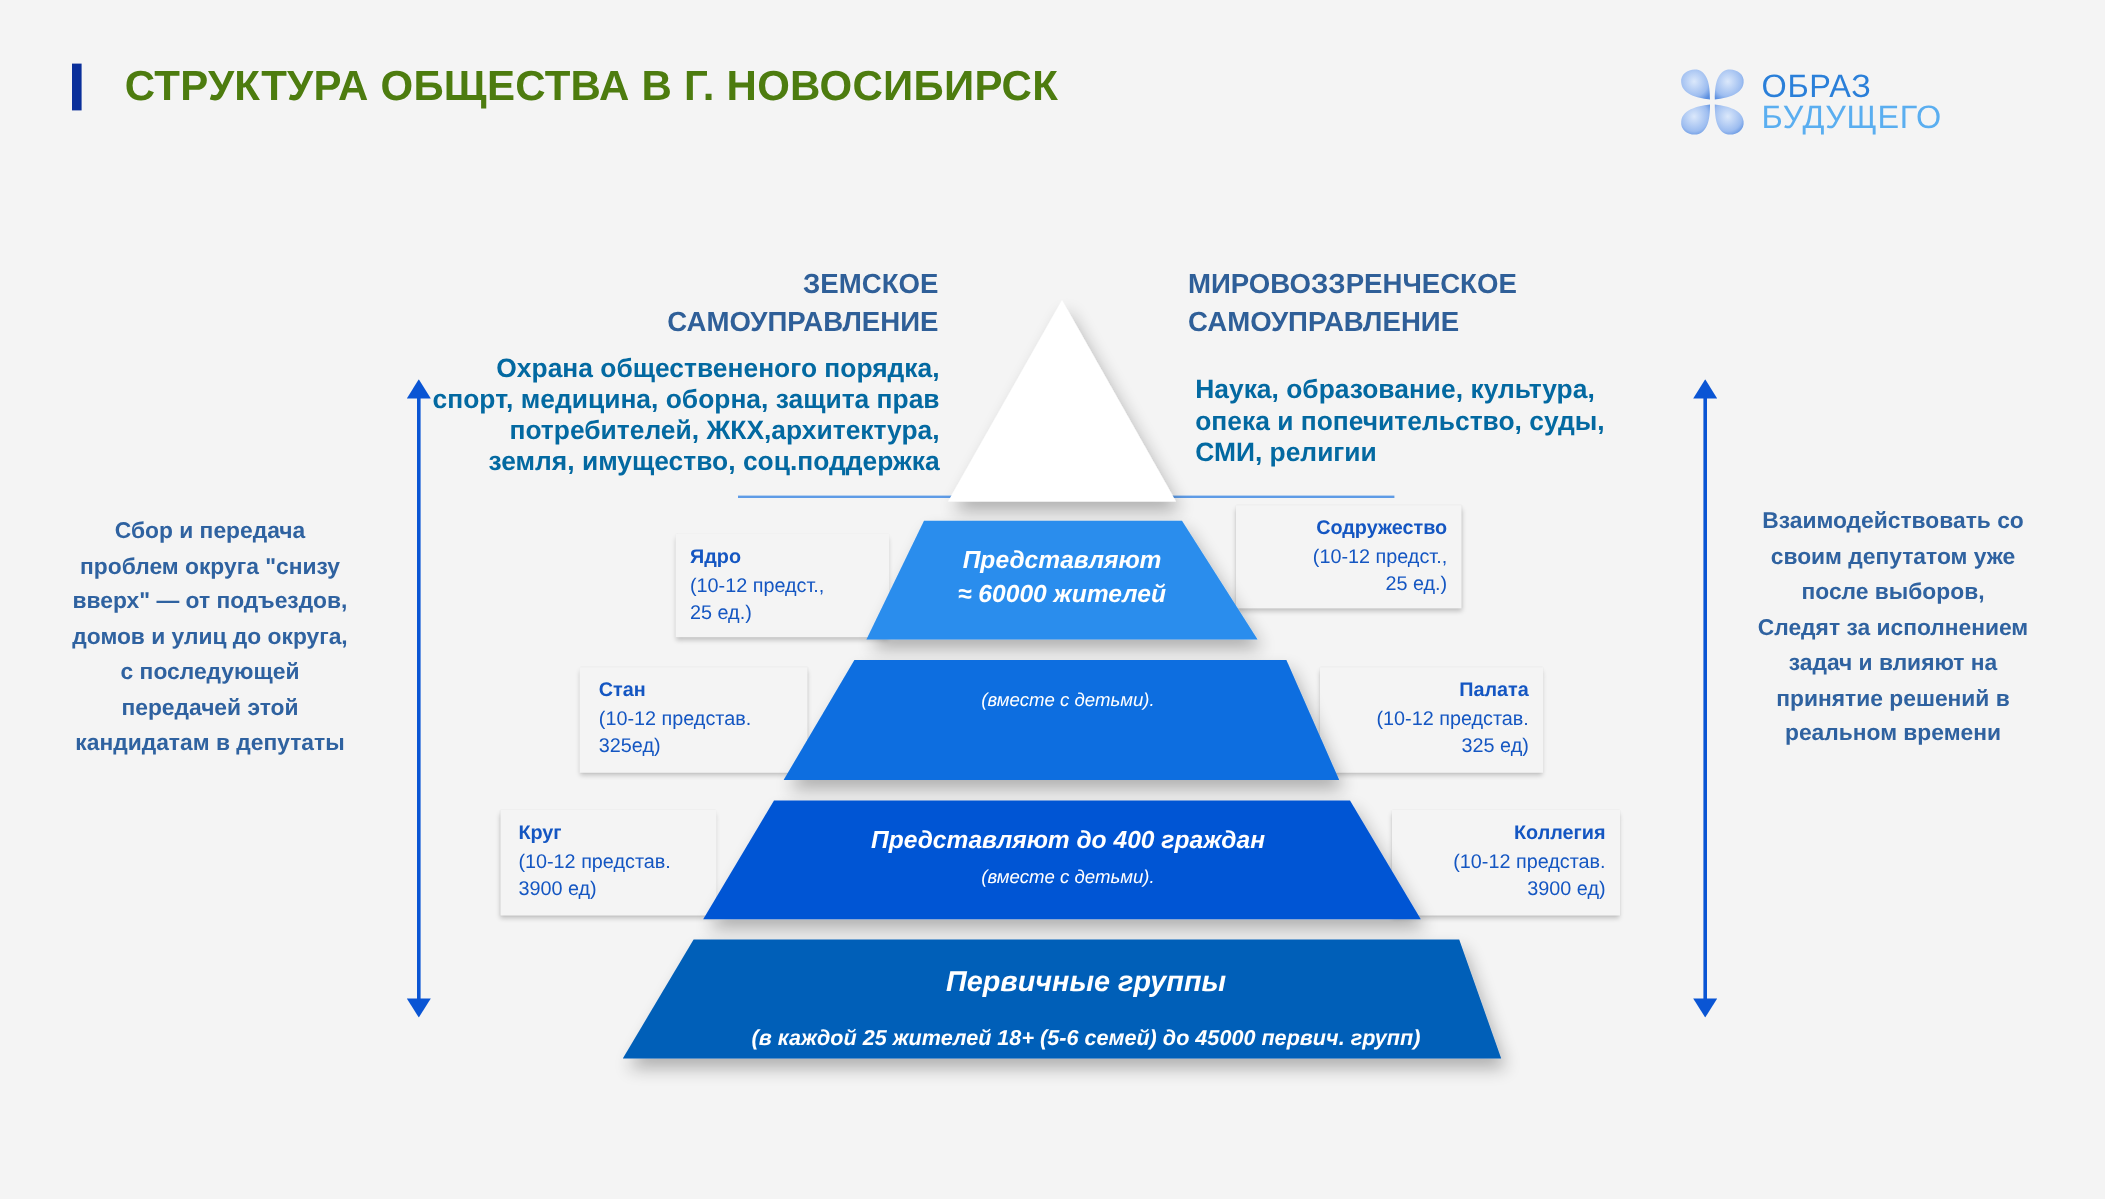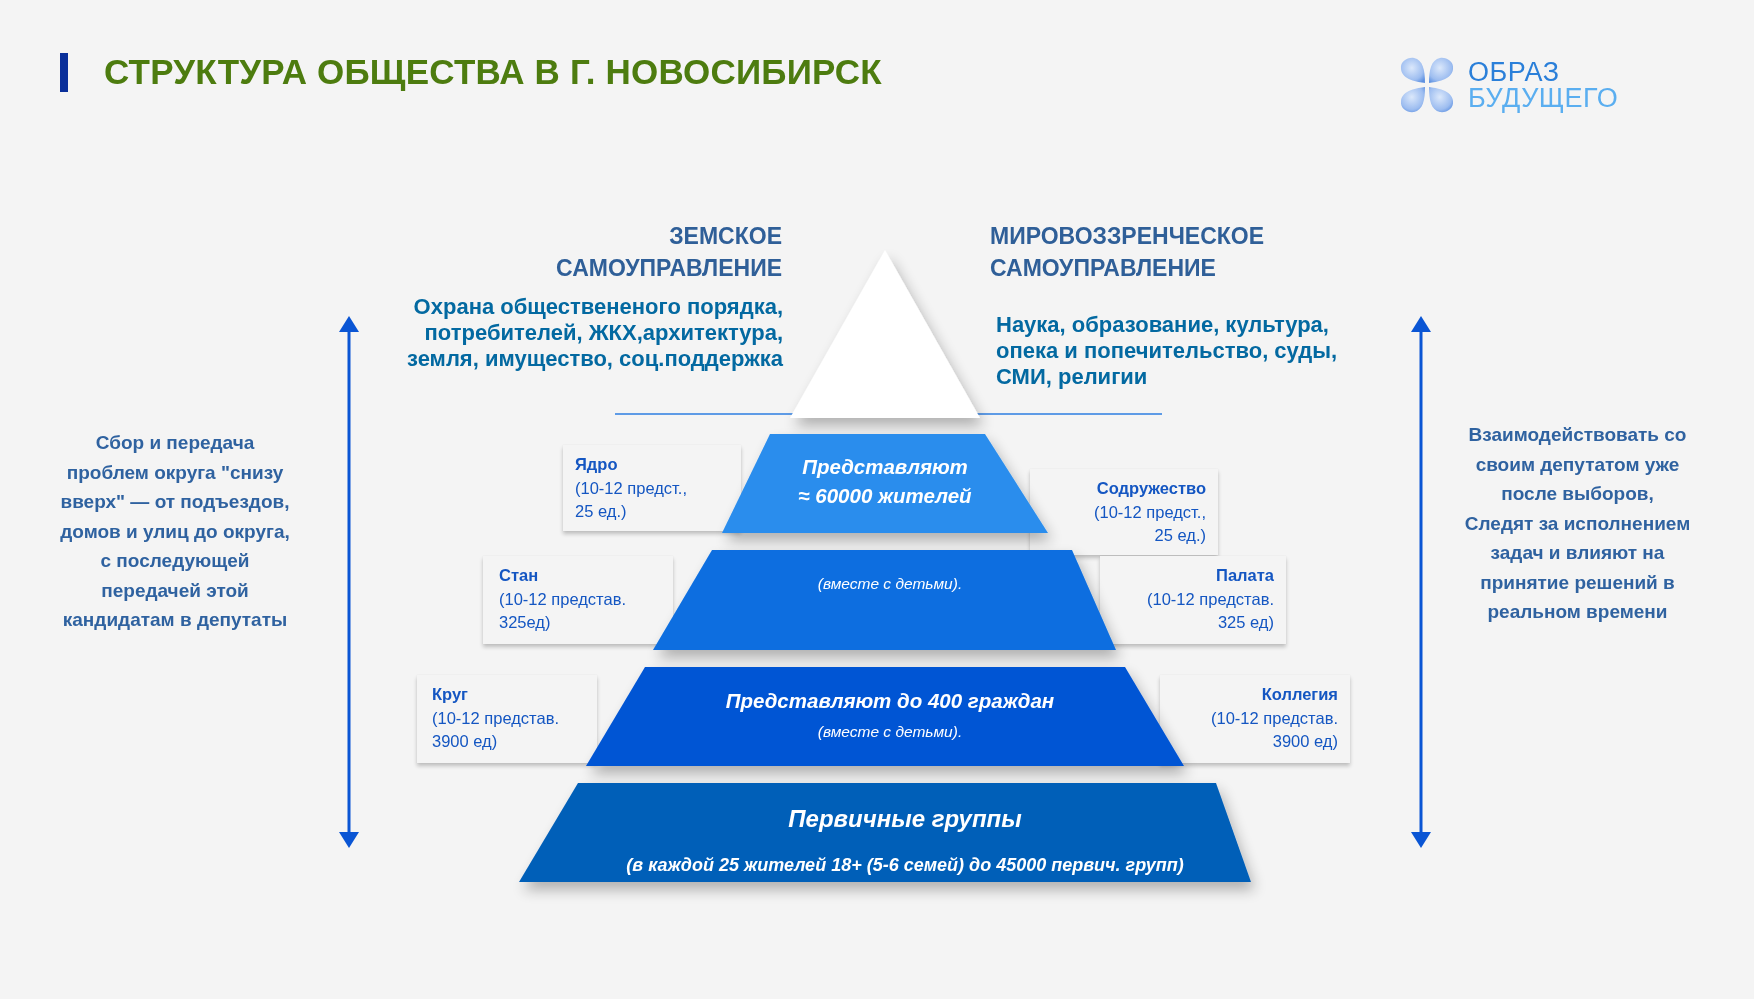--- a/index.html
+++ b/index.html
@@ -72,20 +72,21 @@
   <div>ЗЕМСКОЕ</div>
   <div>САМОУПРАВЛЕНИЕ</div>
 </div>
 <div class="heading right">
   <div>МИРОВОЗЗРЕНЧЕСКОЕ</div>
   <div>САМОУПРАВЛЕНИЕ</div>
 </div>
 
 <div class="desc left">
   <div>Охрана обществененого порядка,</div>
+  <div>спорт, медицина, оборна, защита прав</div>
   <div>потребителей, ЖКХ,архитектура,</div>
   <div>земля, имущество, соц.поддержка</div>
 </div>
 <div class="desc right">
   <div>Наука, образование, культура,</div>
   <div>опека и попечительство, суды,</div>
   <div>СМИ, религии</div>
 </div>
 
 <div class="sep-line" style="left:615px; width:180px;"></div>
@@ -119,21 +120,21 @@
   <div>задач и влияют на</div>
   <div>принятие решений в</div>
   <div>реальном времени</div>
 </div>
 
 <div class="side-box" style="left:563px; top:445px; width:178px; height:86px;">
   <span class="box-title">Ядро</span>
   <span style="display:block">(10-12 предст.,</span>
   <span style="display:block">25 ед.)</span>
 </div>
-<div class="side-box right-aligned" style="left:1030px; top:469px; width:188px; height:86px;">
+<div class="side-box right-aligned" style="left:1030px; top:421px; width:188px; height:86px;">
   <span class="box-title">Содружество</span>
   <span style="display:block">(10-12 предст.,</span>
   <span style="display:block">25 ед.)</span>
 </div>
 
 <div class="side-box" style="left:483px; top:556px; width:190px; height:88px; padding-left:16px;">
   <span class="box-title">Стан</span>
   <span style="display:block">(10-12 представ.</span>
   <span style="display:block">325ед)</span>
 </div>

